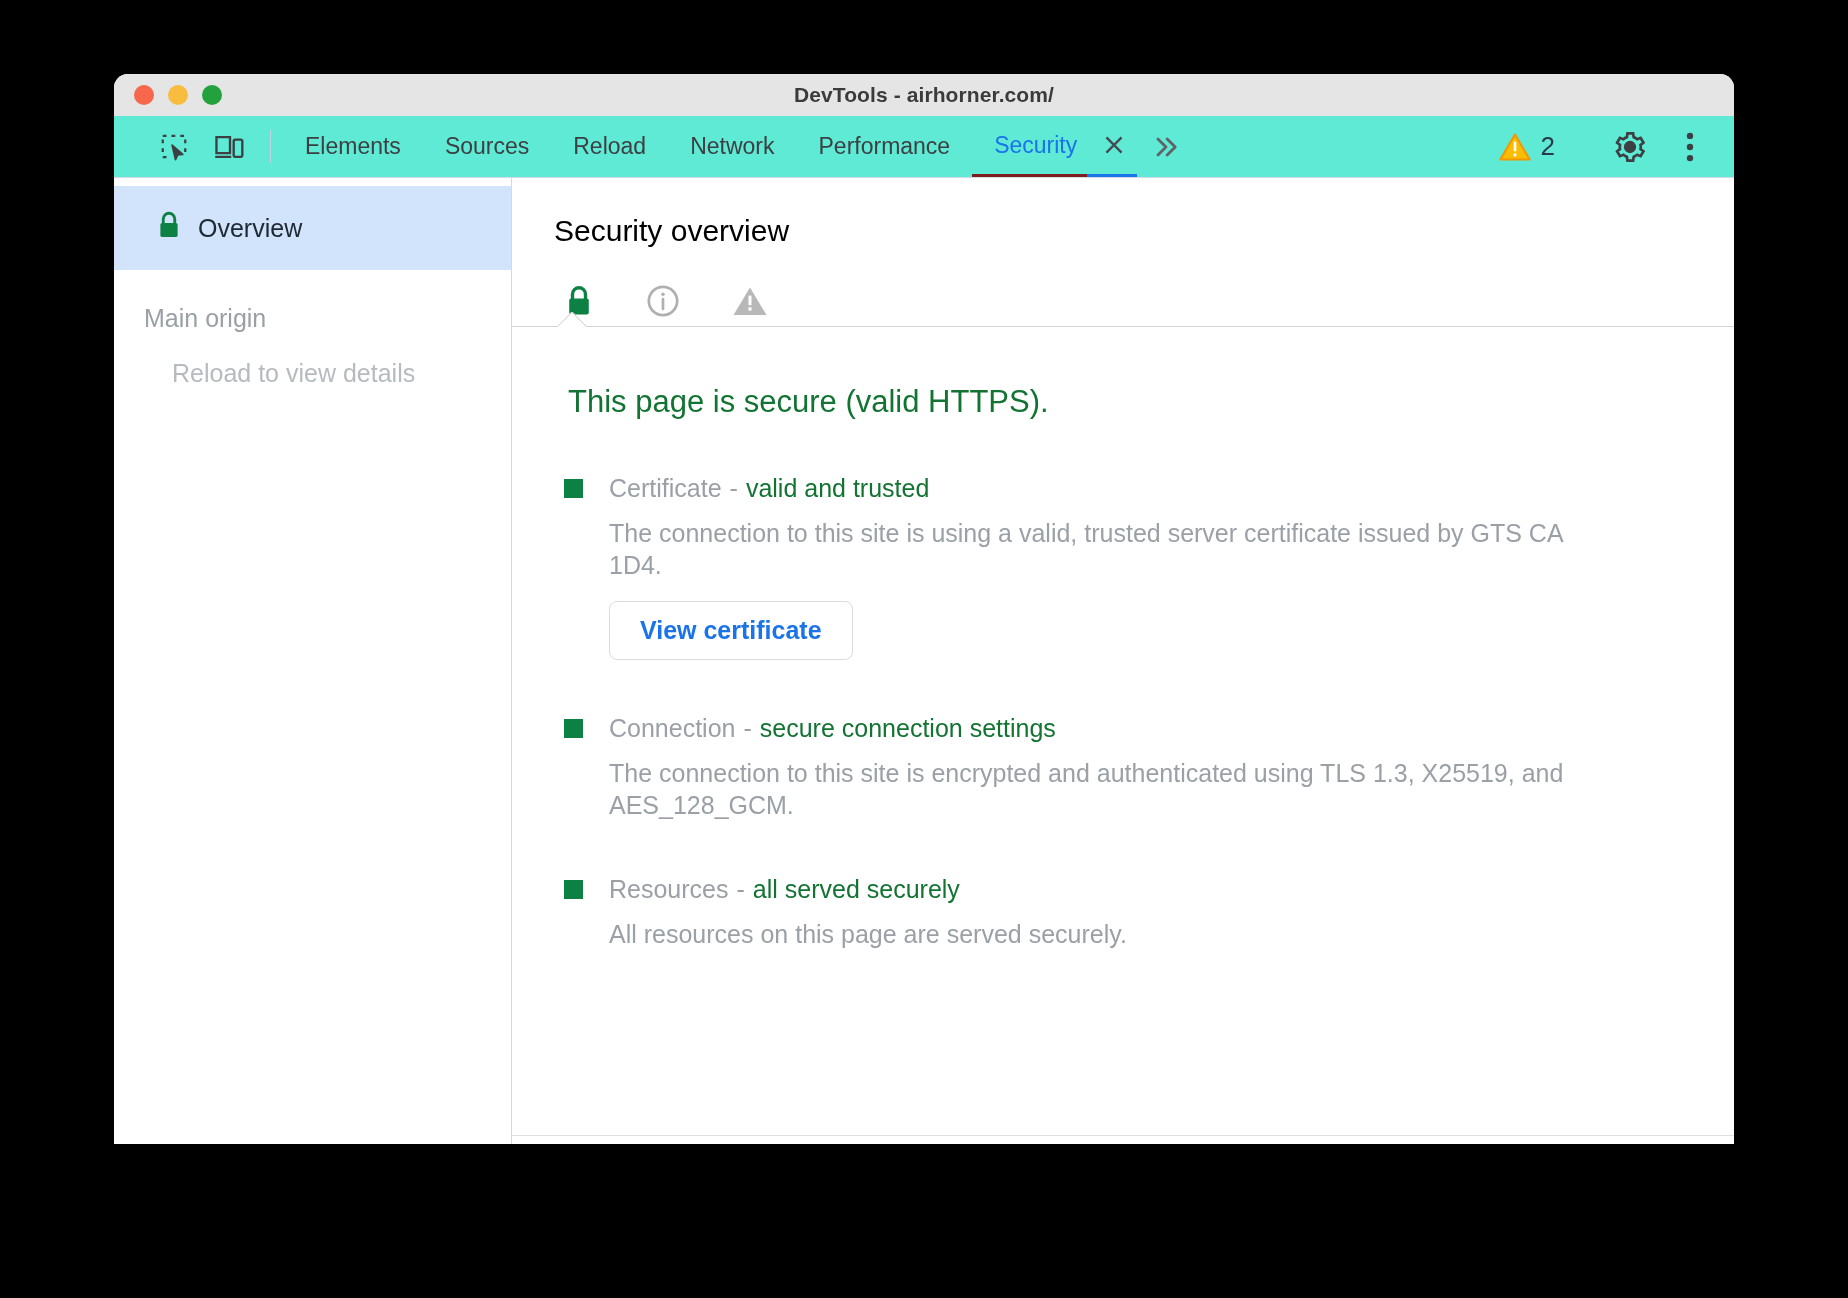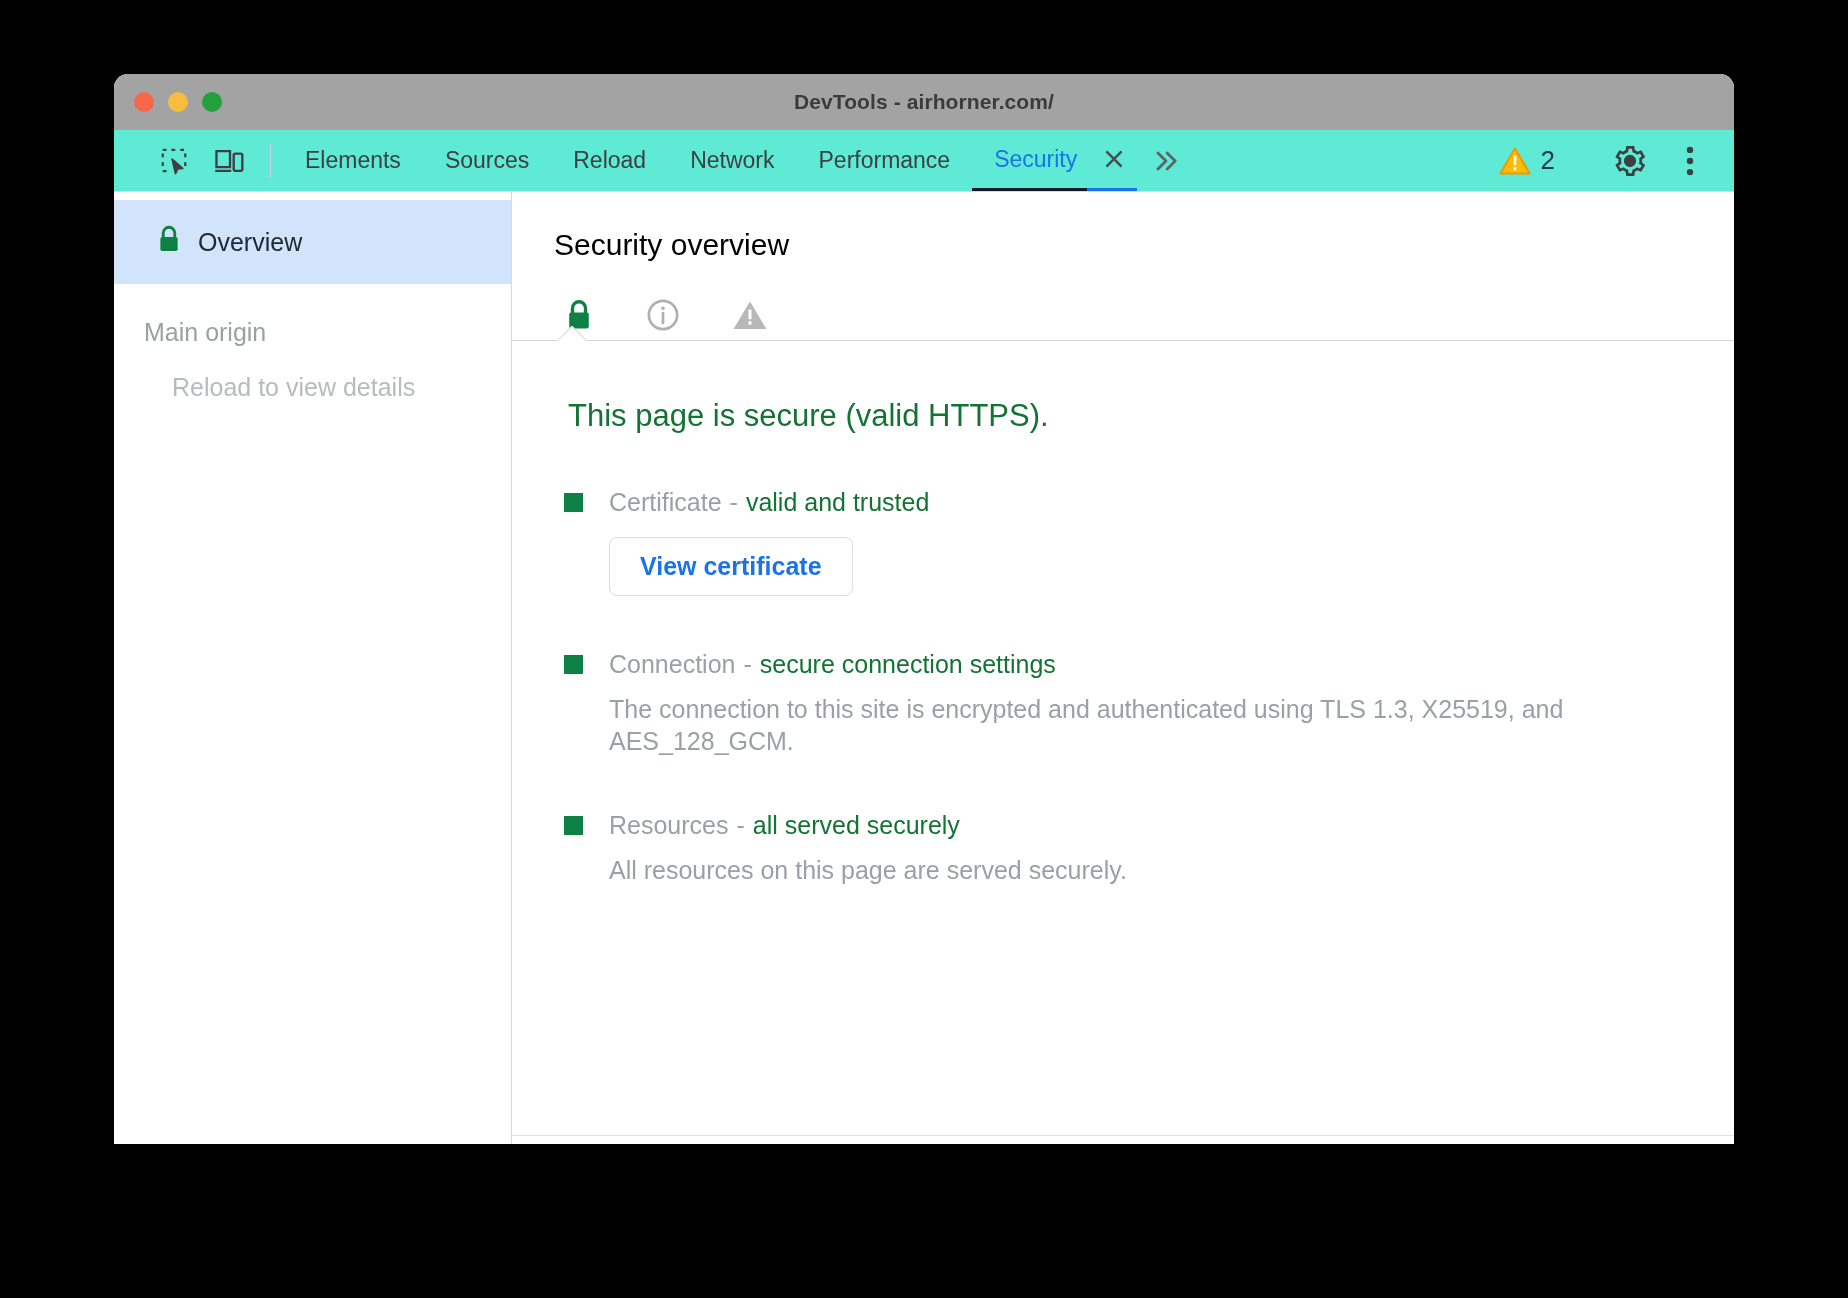--- a/index.html
+++ b/index.html
@@ -20,22 +20,22 @@
     height: 1070px;
     background: #ffffff;
     border-radius: 14px 14px 0 0;
     overflow: hidden;
     display: flex;
     flex-direction: column;
   }
 
   
   #titlebar {
-    height: 56px;
-    background: #a3a3a3;
+    height: 42px;
+    background: #e5e5e5;
     position: relative;
     flex: 0 0 auto;
     display: flex;
     align-items: center;
   }
   #traffic-lights {
     position: absolute;
     left: 20px;
     top: 50%;
     transform: translateY(-50%);
@@ -89,21 +89,21 @@
     display: flex;
     align-items: center;
     padding: 0 22px;
     font-size: 23px;
     color: #3c4043;
     position: relative;
     white-space: nowrap;
   }
   .tab.active {
     color: #1a73e8;
-    border-bottom: 3px solid #0f172a;
+    border-bottom: 3px solid #7f1d1d;
     padding-right: 10px;
   }
   .tab-close {
     display: flex;
     align-items: center;
     padding: 0 10px 0 14px;
     border-bottom: 3px solid #1a73e8;
     margin-bottom: 0;
   }
   .tab-overflow {
@@ -395,20 +395,21 @@
 
       <div id="headline">This page is secure (valid HTTPS).</div>
 
       <div class="section">
         <div class="section-head">
           <span class="bullet"></span>
           <span class="sec-name">Certificate</span>
           <span class="sec-name" style="margin-left:-18px"> - </span>
           <span class="sec-value" style="margin-left:-18px">valid and trusted</span>
         </div>
+        <div class="section-body">The connection to this site is using a valid, trusted server certificate issued by GTS CA 1D4.</div>
         <button id="view-cert-btn">View certificate</button>
       </div>
 
       <div class="section">
         <div class="section-head">
           <span class="bullet"></span>
           <span class="sec-name">Connection</span>
           <span class="sec-name" style="margin-left:-18px"> - </span>
           <span class="sec-value" style="margin-left:-18px">secure connection settings</span>
         </div>

